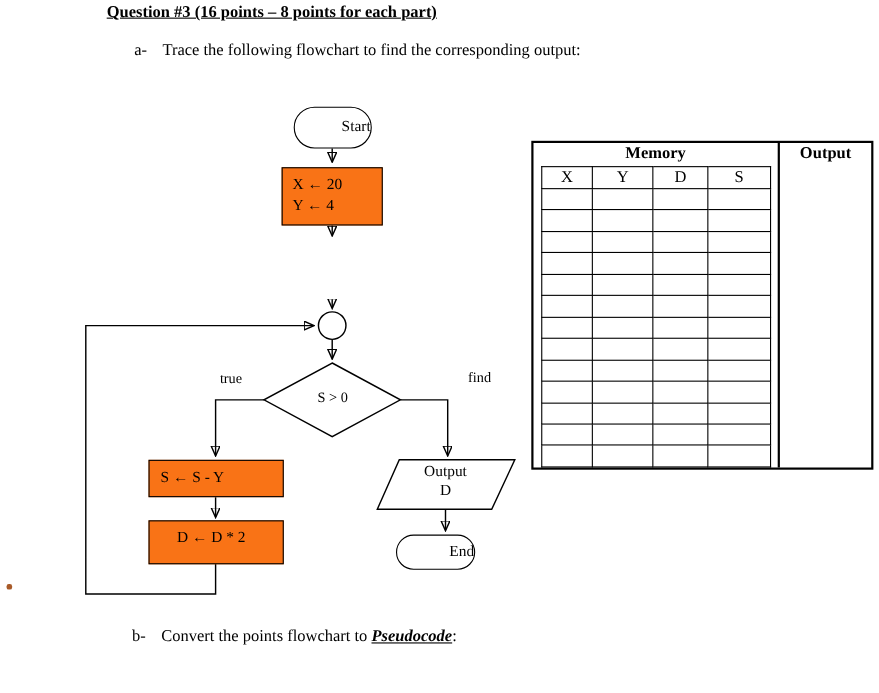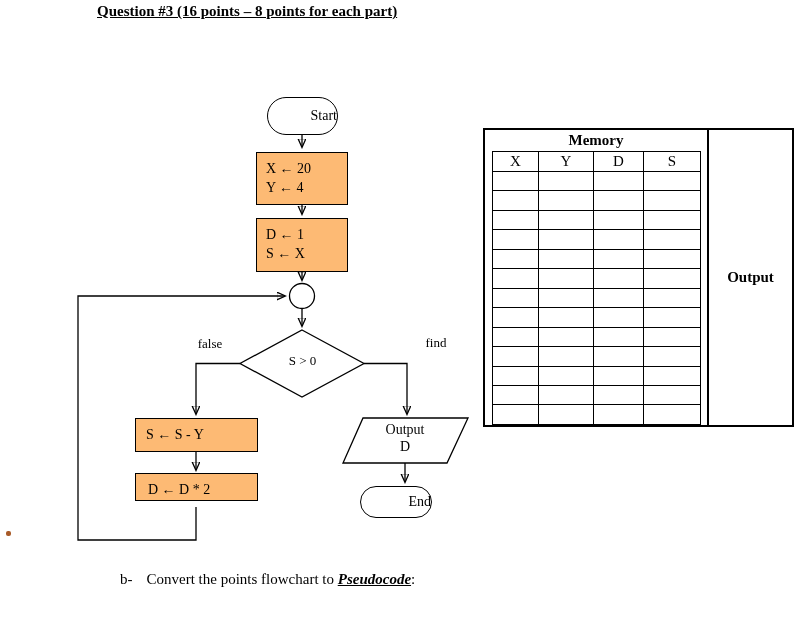--- a/index.html
+++ b/index.html
@@ -32,43 +32,42 @@
   #flow-svg path, #flow-svg polygon, #flow-svg circle {
     stroke: #000; stroke-width: 1.3px; fill: none;
   }
   #flow-svg .shape { fill: #ffffff; }
   .terminator {
     border: 1.3px solid #000; border-radius: 19px;
     display: flex; align-items: center; justify-content: flex-end;
     font-size: 14px; background: #fff; box-sizing: border-box;
   }
   .process {
-    border: 1.3px solid #000; background: #fdba74; box-sizing: border-box;
+    border: 1.3px solid #000; background: #f97316; box-sizing: border-box;
     font-size: 14px;
   }
   #start-shape { left: 267px; top: 97px; width: 71px; height: 38px; }
   #end-shape   { left: 360px; top: 486px; width: 72px; height: 32px; border-radius: 16px; }
 
   #box-init1 { left: 256px; top: 152px; width: 92px; height: 53px; padding: 6px 0 0 9px; line-height: 19px; }
   #box-init2 { left: 256px; top: 218px; width: 92px; height: 54px; padding: 6px 0 0 9px; line-height: 19px; }
   #box-sub   { left: 135px; top: 418px; width: 123px; height: 34px; line-height: 32px; padding-left: 10px; }
-  #box-mul   { left: 135px; top: 473px; width: 123px; height: 28px; line-height: 32px; padding-left: 12px; }
+  #box-mul   { left: 135px; top: 473px; width: 123px; height: 40px; line-height: 32px; padding-left: 25px; }
 
   #decision-text { left: 272px; top: 353px; width: 61px; text-align: center; font-size: 13px; font-family: Liberation Serif, serif; }
   #true-label  { left: 185px; top: 336px; width: 50px; text-align: center; font-size: 13px; }
   #false-label { left: 411px; top: 335px; width: 50px; text-align: center; font-size: 13px; }
   #output-text { left: 355px; top: 421px; width: 100px; text-align: center; font-size: 14px; line-height: 17px; }
 
   
   #trace-table {
     left: 483px; top: 128px; width: 311px; height: 299px;
     border: 2px solid #000; box-sizing: border-box;
     display: flex;
     background: #fff;
-    align-items: center;
   }
   #memory-section { width: 224px; border-right: 2px solid #000; box-sizing: border-box; }
   #output-section { flex: 1; }
   .section-title {
     font-weight: bold; font-size: 15px; text-align: center;
     height: 21px; line-height: 20px;
   }
   #memory-grid {
     border-collapse: collapse; table-layout: fixed;
     width: 208px; height: 274px;
@@ -88,20 +87,23 @@
     background: #a85a28; border-radius: 2px;
   }
 </style>
 </head>
 <body>
 
 <div id="page">
 
   <div id="title" class="abs">Question #3 (16 points – 8 points for each part)</div>
 
+  <div id="part-a" class="abs qline">
+    <span class="qprefix">a-</span><span>Trace the following flowchart to find the corresponding output:</span>
+  </div>
 
   <svg id="flow-svg" class="abs" viewBox="0 0 799 630" xmlns="http://www.w3.org/2000/svg">
     <defs>
       <marker id="arrowhead" markerWidth="10" markerHeight="9" refX="8.5" refY="4" orient="auto" markerUnits="userSpaceOnUse">
         <path d="M0,0 L9,4 L0,8 Z" fill="#000" stroke="none"></path>
       </marker>
     </defs>
 
     <path d="M302 135 V147" marker-end="url(#arrowhead)"></path>
     <path d="M302 205 V214" marker-end="url(#arrowhead)"></path>
@@ -120,27 +122,23 @@
 
   <div id="start-shape" class="abs terminator">
     <span>Start</span>
   </div>
 
   <div id="box-init1" class="abs process">
     <div>X ← 20</div>
     <div>Y ← 4</div>
   </div>
 
-  <div id="box-init2" class="abs process">
-    <div>D ← 1</div>
-    <div>S ← X</div>
-  </div>
 
   <div id="decision-text" class="abs">S &gt; 0</div>
-  <div id="true-label" class="abs">false</div>
+  <div id="true-label" class="abs">true</div>
   <div id="false-label" class="abs">find</div>
 
   <div id="box-sub" class="abs process">S ← S - Y</div>
   <div id="box-mul" class="abs process">D ← D * 2</div>
 
   <div id="output-text" class="abs">
     <div>Output</div>
     <div>D</div>
   </div>
 

